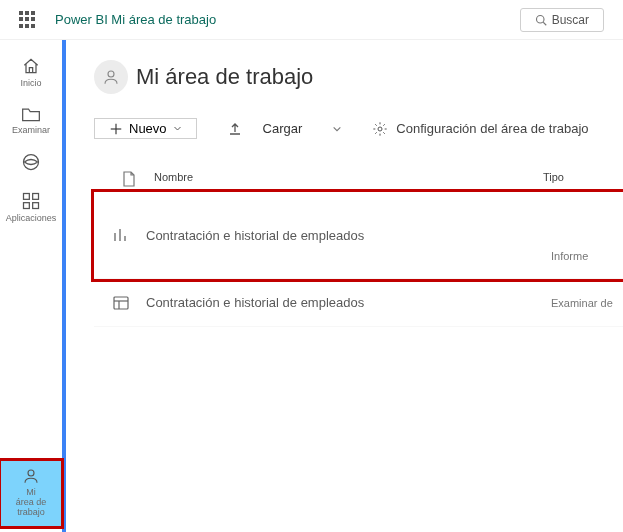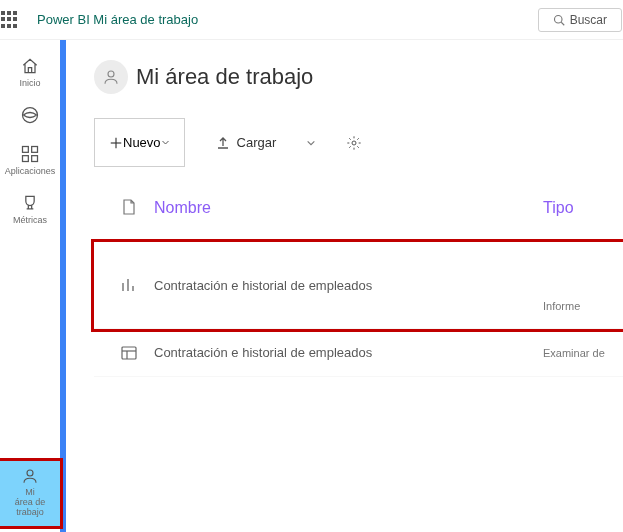--- a/index.html
+++ b/index.html
@@ -1,42 +1,42 @@
 <!DOCTYPE html>
 <html><head>
 <meta charset="utf-8">
 <style>
   * { box-sizing: border-box; margin: 0; padding: 0; }
   body { font-family: "Segoe UI", Arial, sans-serif; font-size: 13px; color: #323130; background: #fff; width: 623px; height: 532px; overflow: hidden; }
-  .topbar { display: flex; align-items: center; height: 40px; padding: 0 1px; border-bottom: 1px solid #f0f0f0; }
+  .topbar { display: flex; align-items: center; height: 40px; padding: 0 19px; border-bottom: 1px solid #f0f0f0; }
   .waffle { width: 18px; height: 18px; display: flex; flex-wrap: wrap; gap: 2px; margin-right: 18px; }
   .waffle span { width: 4px; height: 4px; background: #555; }
   .brand { color: #0b6a5d; font-size: 13px; }
   .search-btn { margin-left: auto; border: 1px solid #cfcfcf; background: #fff; border-radius: 3px; padding: 4px 14px; font-size: 12px; color: #555; display: flex; align-items: center; gap: 5px; }
   .layout { display: flex; height: calc(100% - 40px); }
-  .leftnav { width: 66px; background: #fff; border-right: 6px solid #3b82f6; display: flex; flex-direction: column; align-items: center; padding-top: 10px; gap: 2px; position: relative; }
+  .leftnav { width: 66px; background: #fff; border-right: 4px solid #3b82f6; display: flex; flex-direction: column; align-items: center; padding-top: 10px; gap: 2px; position: relative; }
   .nav-item { width: 60px; display: flex; flex-direction: column; align-items: center; justify-content: center; text-align: center; font-size: 9px; color: #6b6b6b; padding: 6px 0 8px; line-height: 1.1; cursor: pointer; }
   .nav-item svg, .nav-item .ico { margin-bottom: 3px; }
   .nav-item.highlight { outline: 3px solid #c00000; background: #7dd3fc; }
   .nav-bottom { margin-top: auto; margin-bottom: 6px; }
   .main { flex: 1; padding: 20px 0 0 28px; overflow: hidden; }
   .ws-head { display: flex; align-items: center; gap: 8px; margin-bottom: 24px; }
   .ws-avatar { width: 34px; height: 34px; border-radius: 50%; background: #ececec; display: flex; align-items: center; justify-content: center; }
   .ws-title { font-size: 22px; font-weight: 400; color: #333; }
   .toolbar { display: flex; align-items: center; gap: 30px; margin-bottom: 32px; }
-  .btn-new { border: 1px solid #cfcfcf; background: #fff; padding: 16px 14px; font-size: 13px; display: flex; align-items: center; cursor: pointer; }
-  .tb-upload { display: flex; align-items: center; gap: 6px; color: #333; cursor: pointer; }
+  .btn-new { border: 1px solid #cfcfcf; background: #fff; padding: 2px 14px; font-size: 13px; display: flex; align-items: center; gap: 6px; cursor: pointer; }
+  .tb-upload { display: flex; align-items: center; gap: 20px; color: #333; cursor: pointer; }
   .tb-chev { color: #777; cursor: pointer; }
   .tb-settings { display: flex; align-items: center; gap: 8px; color: #444; cursor: pointer; }
   .table { width: 100%; }
-  .thead { display: flex; padding: 0 10px 24px 10px; color: #8b5cf6; font-size: 16px; border-bottom: 1px solid #f4f4f4; }
+  .thead { display: flex; padding: 0 10px 4px 10px; color: #404040; font-size: 11px; border-bottom: 1px solid #f4f4f4; }
   .col-icon { width: 50px; display: flex; justify-content: center; }
   .col-name { flex: 1; }
   .col-type { width: 70px; text-align: left; }
-  .trow { display: flex; align-items: center; padding: 16px 10px; font-size: 13px; color: #595959; border-bottom: 1px solid #f7f7f7; }
+  .trow { display: flex; align-items: center; padding: 16px 2px; font-size: 13px; color: #595959; border-bottom: 1px solid #f7f7f7; }
   .trow.highlight { outline: 3px solid #c00000; }
   svg { display: block; }
 </style>
 </head>
 <body>
 
 <div class="topbar">
   <div class="waffle">
     <span></span>
       <span></span>
@@ -62,44 +62,44 @@
   <div class="leftnav">
 
     <div class="nav-item">
       <svg width="20" height="20" viewBox="0 0 24 24" fill="none" stroke="#555" stroke-width="1.5">
           <path d="M4 11 L12 4 L20 11 M6 10 V20 H18 V10 M10 20 V14 H14 V20"></path>
         </svg>
       <span>Inicio</span>
     </div>
 
 
+    <div class="nav-item">
+      <svg width="20" height="18" viewBox="0 0 24 20" fill="none" stroke="#555" stroke-width="1.5">
+          <path d="M2 4 H9 L11 7 H22 V18 H2 Z"></path>
+        </svg>
+      <span>Examinar</span>
+    </div>
 
     <div class="nav-item">
       <svg width="20" height="20" viewBox="0 0 24 24" fill="none" stroke="#555" stroke-width="1.5">
           <circle cx="12" cy="12" r="9"></circle>
           <path d="M4 12 Q12 6 20 12 M4 12 Q12 18 20 12"></path>
         </svg>
     </div>
 
     <div class="nav-item">
       <svg width="20" height="20" viewBox="0 0 24 24" fill="none" stroke="#555" stroke-width="1.5">
           <rect x="3" y="3" width="7" height="7"></rect>
           <rect x="14" y="3" width="7" height="7"></rect>
           <rect x="3" y="14" width="7" height="7"></rect>
           <rect x="14" y="14" width="7" height="7"></rect>
         </svg>
       <span>Aplicaciones</span>
     </div>
 
-    <div class="nav-item">
-      <svg width="20" height="20" viewBox="0 0 24 24" fill="none" stroke="#555" stroke-width="1.5">
-          <path d="M7 4 H17 V10 A5 5 0 0 1 7 10 Z M10 15 V19 H14 V15 M8 19 H16"></path>
-        </svg>
-      <span>Métricas</span>
-    </div>
 
 
     <div class="nav-item nav-bottom highlight">
       <svg width="18" height="18" viewBox="0 0 24 24" fill="none" stroke="#555" stroke-width="1.5">
           <circle cx="12" cy="8" r="4"></circle>
           <path d="M4 21 Q4 15 12 15 Q20 15 20 21"></path>
         </svg>
       <span>Mi</span>
       <span>área de trabajo</span>
     </div>
@@ -140,20 +140,21 @@
         <svg width="10" height="10" viewBox="0 0 12 12" fill="none" stroke="#777" stroke-width="1.3">
             <path d="M2 4 L6 8 L10 4"></path>
           </svg>
       </span>
 
       <div class="tb-settings">
         <svg width="16" height="16" viewBox="0 0 24 24" fill="none" stroke="#555" stroke-width="1.5">
             <circle cx="12" cy="12" r="3"></circle>
             <path d="M12 2 V5 M12 19 V22 M4.9 4.9 L7 7 M17 17 L19.1 19.1 M2 12 H5 M19 12 H22 M4.9 19.1 L7 17 M17 7 L19.1 4.9"></path>
           </svg>
+        <span>Configuración del área de trabajo</span>
       </div>
     </div>
 
     <div class="table">
       <div class="thead">
         <div class="col-icon">
           <svg width="14" height="16" viewBox="0 0 14 16" fill="none" stroke="#777" stroke-width="1.2">
               <path d="M2 1 H9 L12 4 V15 H2 Z M9 1 V4 H12"></path>
             </svg>
         </div>

